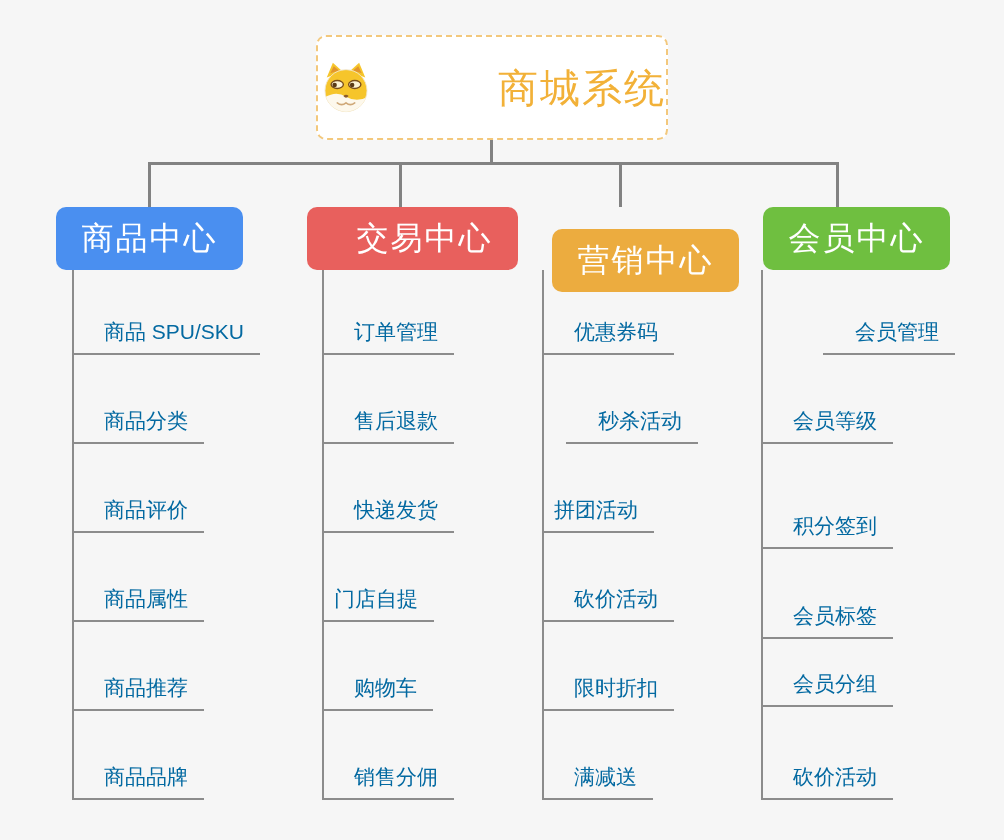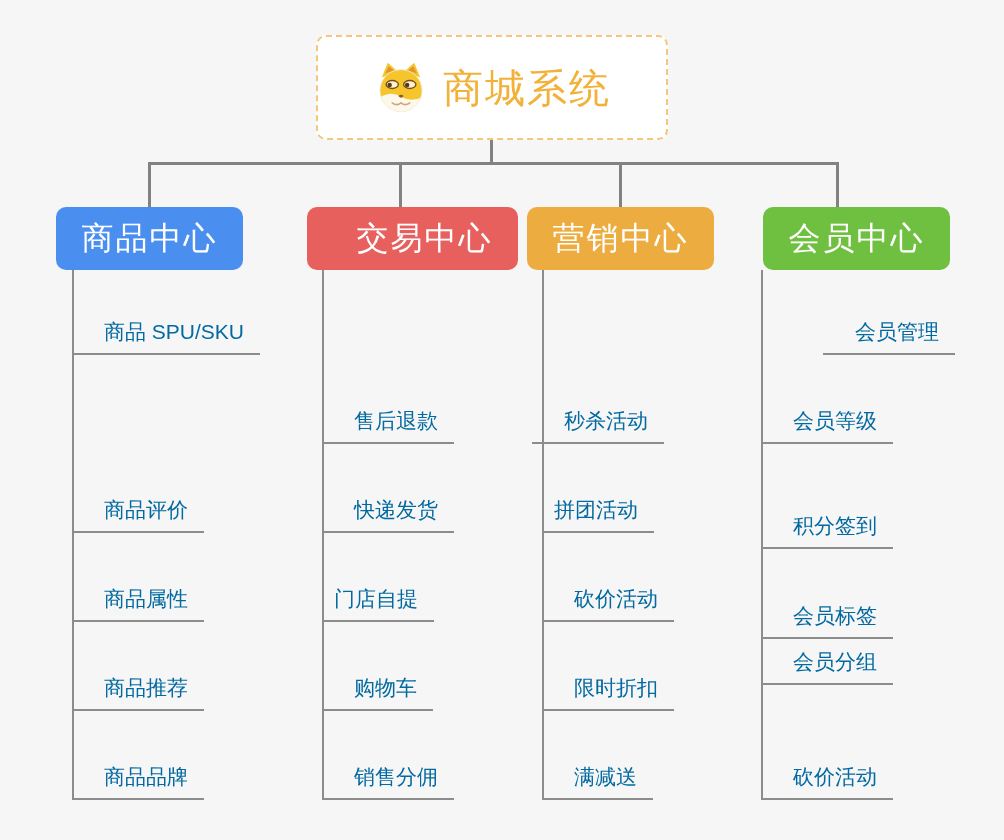--- a/index.html
+++ b/index.html
@@ -19,21 +19,21 @@
   .vline{width:3px;}
   .trunk{position:absolute;width:2px;background:#8c8c8c;}
 
   
   .root{
     position:absolute;left:316px;top:35px;width:352px;height:105px;
     background:#ffffff;
     border:2px dashed #f3c87c;
     border-radius:10px;
     box-sizing:border-box;
-    display:flex;align-items:center;justify-content:center;gap:14px;
+    display:flex;align-items:center;justify-content:space-between;gap:14px;
     cursor:pointer;
   }
   .root-title{
     color:#f2b138;
     font-size:40px;
     letter-spacing:2px;
     line-height:1;
     white-space:nowrap;
   }
   .doge{width:56px;height:60px;flex:0 0 auto;}
@@ -41,21 +41,21 @@
   
   .branch{
     position:absolute;top:207px;width:187px;height:63px;
     border-radius:10px;
     display:flex;align-items:center;justify-content:center;
     color:#ffffff;font-size:32px;letter-spacing:2px;
     cursor:pointer;
   }
   .branch.b0{left:56px;background:#4a8ff0;}
   .branch.b1{left:307px;background:#e8605d;padding-left:24px;}
-  .branch.b2{left:527px;background:#ecac3f;}
+  .branch.b2{left:552px;background:#ecac3f;margin-top:22px;}
   .branch.b3{left:763px;background:#6fbf40;}
 
   
   .leaf{
     position:absolute;
     display:inline-block;
     font-size:21px;
     line-height:28px;
     color:#0369a1;
     white-space:nowrap;
@@ -114,37 +114,40 @@
   <div class="branch b3">
     <span>会员中心</span>
   </div>
 
   <div class="trunk" style="left:72px;top:270px;height:530px;"></div>
   <div class="trunk" style="left:322px;top:270px;height:530px;"></div>
   <div class="trunk" style="left:542px;top:270px;height:530px;"></div>
   <div class="trunk" style="left:761px;top:270px;height:530px;"></div>
 
   <span class="leaf" style="left:72px;top:318px;">商品 SPU/SKU</span>
+  <span class="leaf" style="left:72px;top:407px;">商品分类</span>
   <span class="leaf" style="left:72px;top:496px;">商品评价</span>
   <span class="leaf" style="left:72px;top:585px;">商品属性</span>
   <span class="leaf" style="left:72px;top:674px;">商品推荐</span>
   <span class="leaf" style="left:72px;top:763px;">商品品牌</span>
 
+  <span class="leaf" style="left:322px;top:318px;">订单管理</span>
   <span class="leaf" style="left:322px;top:407px;">售后退款</span>
   <span class="leaf" style="left:322px;top:496px;">快递发货</span>
   <span class="leaf" style="left:322px;top:585px;padding-left:12px;">门店自提</span>
   <span class="leaf" style="left:322px;top:674px;">购物车</span>
   <span class="leaf" style="left:322px;top:763px;">销售分佣</span>
 
-  <span class="leaf" style="left:532px;top:407px;font-family:Liberation Serif, serif;">秒杀活动</span>
+  <span class="leaf" style="left:542px;top:318px;">优惠券码</span>
+  <span class="leaf" style="left:566px;top:407px;font-family:Liberation Serif, serif;">秒杀活动</span>
   <span class="leaf" style="left:542px;top:496px;padding-left:12px;">拼团活动</span>
   <span class="leaf" style="left:542px;top:585px;">砍价活动</span>
   <span class="leaf" style="left:542px;top:674px;">限时折扣</span>
   <span class="leaf" style="left:542px;top:763px;">满减送</span>
 
   <span class="leaf" style="left:779px;top:318px;margin-left:44px;">会员管理</span>
   <span class="leaf" style="left:761px;top:407px;">会员等级</span>
   <span class="leaf" style="left:761px;top:512px;">积分签到</span>
   <span class="leaf" style="left:761px;top:602px;">会员标签</span>
-  <span class="leaf" style="left:761px;top:648px;">会员分组</span>
+  <span class="leaf" style="left:761px;top:670px;">会员分组</span>
   <span class="leaf" style="left:761px;top:763px;">砍价活动</span>
 
 </div>
 
 </body></html>

